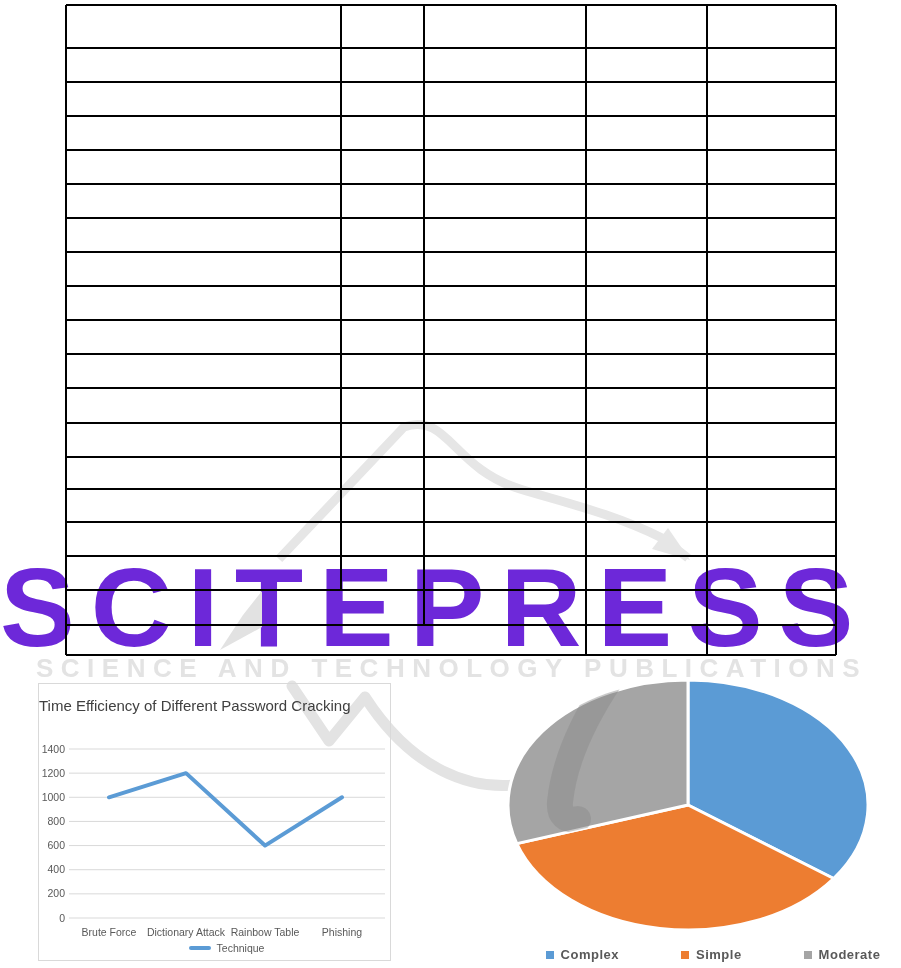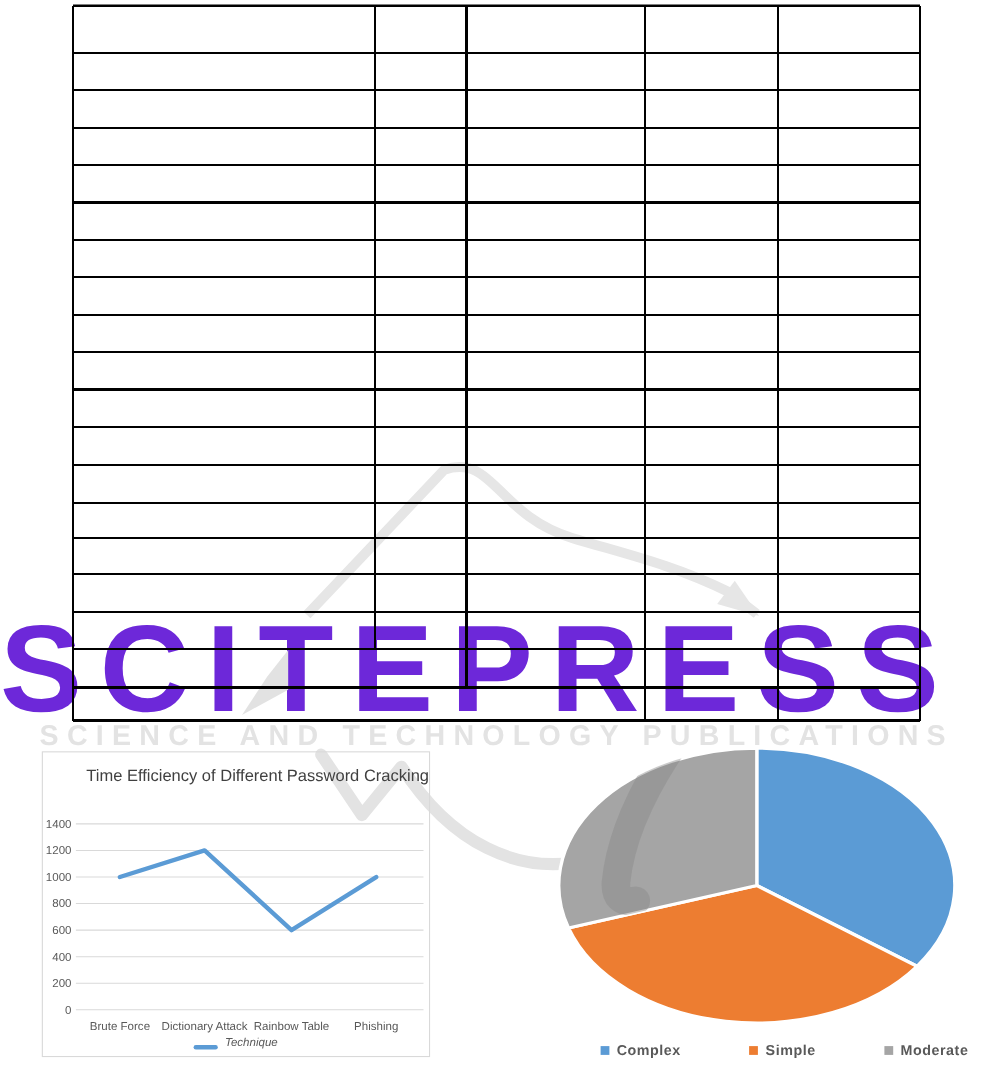--- a/index.html
+++ b/index.html
@@ -9,26 +9,26 @@
   .wm-word{position:absolute;top:552px;left:0px;font-size:112px;font-weight:bold;
            letter-spacing:16px;color:#6d28d9;white-space:nowrap;line-height:1;z-index:1;}
   .wm-tag{position:absolute;top:655px;left:2px;font-size:26px;font-weight:bold;
           letter-spacing:7.5px;color:#e3e3e3;white-space:nowrap;line-height:1;z-index:1;margin-left:34px;}
   .wm-logo{position:absolute;left:0;top:0;z-index:1;}
   
   #table-svg{position:absolute;left:65px;top:4px;z-index:2;}
   
   .line-panel{position:absolute;left:38px;top:683px;width:351px;height:276px;
               border:1px solid #d9d9d9;z-index:2;}
-  .lc-title{position:absolute;top:10px;left:0;right:0;text-align:right;
+  .lc-title{position:absolute;top:10px;left:0;right:0;text-align:left;
             font-size:15px;color:#404040;line-height:1.55;}
   #lc-svg{position:absolute;left:0;top:0;}
-  .lc-legend{position:absolute;bottom:6px;left:0;width:100%;display:flex;
-             justify-content:center;align-items:flex-end;gap:6px;
-             font-size:10.5px;color:#595959;font-style:italic;}
+  .lc-legend{position:absolute;bottom:6px;left:12px;width:100%;display:flex;
+             justify-content:center;align-items:center;gap:6px;
+             font-size:10.5px;color:#595959;}
   .lc-legend-line{width:22px;height:4px;border-radius:2px;}
   
   #pie-svg{position:absolute;left:498px;top:672px;z-index:2;}
   .pie-legend{position:absolute;left:500px;top:947px;width:390px;display:flex;
               justify-content:center;align-items:center;gap:26px;z-index:3;
               font-size:13px;font-weight:bold;color:#595959;letter-spacing:0.5px;}
   .pl-item{display:flex;align-items:center;gap:7px;margin-left:36px;}
   .pl-sq{width:8px;height:8px;display:inline-block;}
 </style>
 </head>

